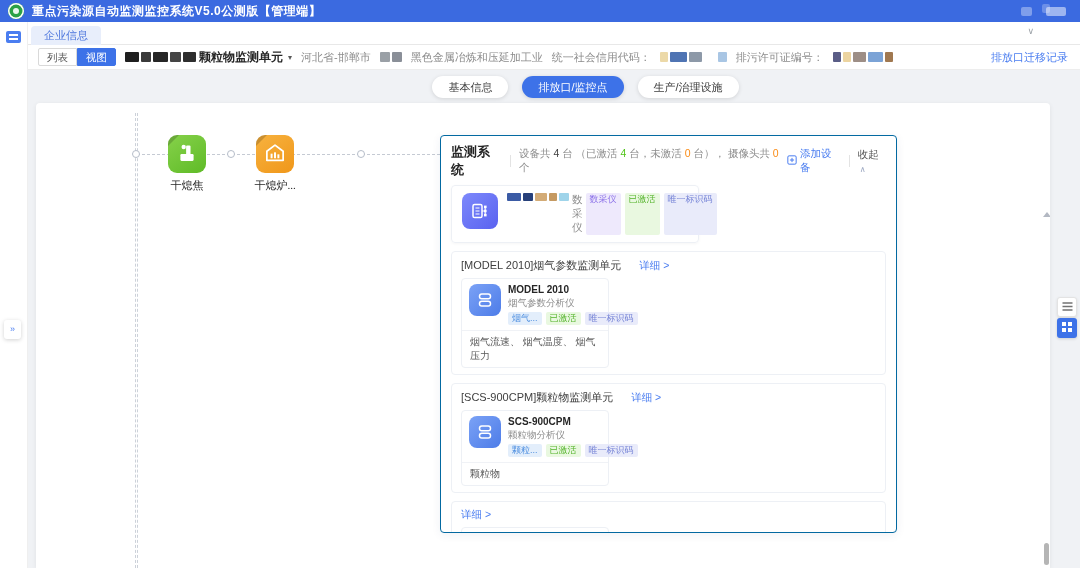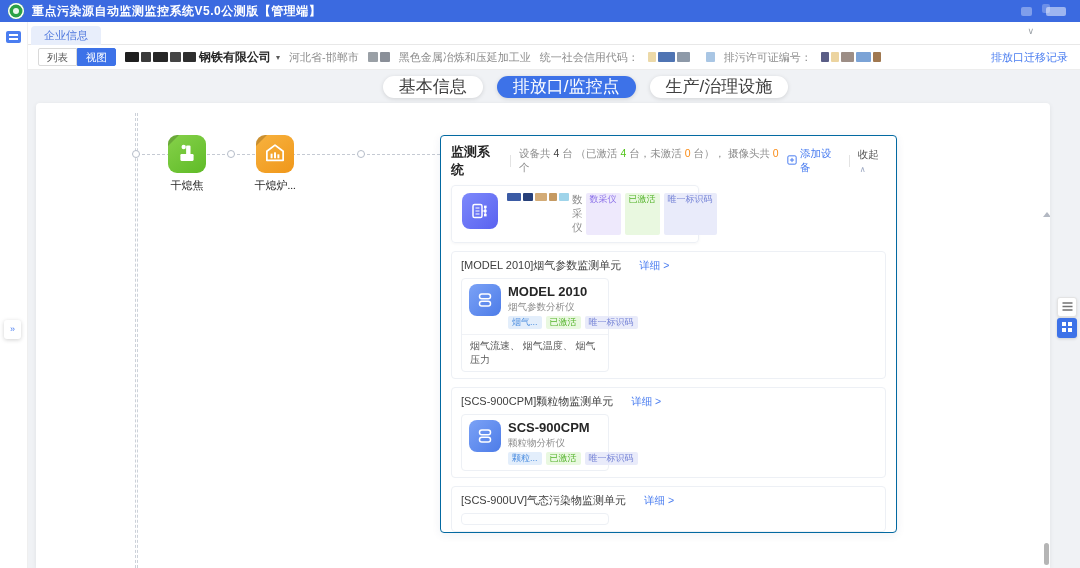--- a/index.html
+++ b/index.html
@@ -35,21 +35,21 @@
   .company { display:flex; align-items:center; gap:3px; cursor:pointer; }
   .company b { color:#262626; font-size:12px; }
   .caret-dn { color:#595959; font-size:8px; margin-left:2px; }
   .redact { display:inline-flex; gap:2px; align-items:center; }
   .redact i { display:inline-block; height:10px; border-radius:1px; }
   .lbl { color:#8c8c8c; }
   .migration-link { position:absolute; right:12px; color:#4a7df0; cursor:pointer; }
 
   
   .pills-row { position:absolute; left:36px; top:70px; width:1044px; height:33px; display:flex; justify-content:center; align-items:center; gap:14px; padding-left:55px; }
-  .pill { height:22px; line-height:22px; padding:0 16px; border-radius:12px; background:#fff; color:#404040; box-shadow:0 1px 4px rgba(0,0,0,.13); font-size:17px; cursor:pointer; }
+  .pill { height:22px; line-height:22px; padding:0 16px; border-radius:12px; background:#fff; color:#404040; box-shadow:0 1px 4px rgba(0,0,0,.13); font-size:11px; cursor:pointer; }
   .pill.active { background:#3d72e8; color:#fff; }
 
   
   .canvas { position:absolute; left:36px; top:103px; width:1014px; height:465px; background:#fff; border-radius:4px 4px 0 0; box-shadow:0 1px 5px rgba(0,0,0,.07); overflow:hidden; }
   .vline { position:absolute; left:99px; top:10px; bottom:0; width:3px; border-left:1px dashed #ccd1d9; border-right:1px dashed #ccd1d9; }
   .hline { position:absolute; left:101px; top:51px; width:308px; border-top:1px dashed #c5cad3; }
   .joint { position:absolute; top:47px; width:8px; height:8px; border-radius:50%; background:#fff; border:1.5px solid #b6bdc9; }
   .joint.j1 { left:96px; } .joint.j2 { left:191px; } .joint.j3 { left:321px; }
   .node { position:absolute; top:32px; width:38px; height:38px; border-radius:9px; cursor:pointer; display:flex; align-items:center; justify-content:center; }
   .node::before { content:""; position:absolute; left:0; top:0; width:11px; height:11px; border-radius:9px 0 2px 0; background:rgba(0,0,0,.18); clip-path:polygon(0 0,100% 0,0 100%); }
@@ -84,21 +84,21 @@
   .tag-uid { background:#e9ebfa; color:#7583d6; }
   .tag-cat { background:#e3eefb; color:#4e8fe0; }
 
   .unit-box { margin:0 10px 8px 10px; border:1px solid #edf0f5; border-radius:4px; padding:6px 9px; }
   .unit-title-row { display:flex; align-items:center; gap:18px; font-size:11px; color:#404040; }
   .detail-link { color:#4a7df0; font-size:10.5px; cursor:pointer; }
   .device-card { margin-top:5px; width:148px; border:1px solid #edf0f5; border-radius:4px; background:#fff; cursor:pointer; }
   .device-top { display:flex; gap:7px; padding:5px 7px; }
   .icon-analyzer { width:32px; height:32px; background:linear-gradient(135deg,#7ba2f6,#4d7ce8); }
   .dev-col { display:flex; flex-direction:column; gap:2px; min-width:0; }
-  .dev-model { font-size:13px; font-weight:bold; color:#262626; }
+  .dev-model { font-size:10px; font-weight:bold; color:#262626; }
   .dev-name { font-size:9.5px; color:#8c8c8c; }
   .device-params { border-top:1px solid #f0f2f6; padding:4px 8px; font-size:10px; color:#595959; }
 
   
   .scroll-up { position:absolute; left:1007px; top:109px; width:0; height:0; border-left:4px solid transparent; border-right:4px solid transparent; border-bottom:5px solid #b3b8c2; }
   .vthumb { position:absolute; left:1008px; top:440px; width:5px; height:22px; border-radius:3px; background:#b5b5b5; cursor:pointer; }
   .tool-btns { position:absolute; right:3px; top:297px; display:flex; flex-direction:column; gap:1px; z-index:25; }
   .tool-btn { width:20px; height:20px; border-radius:3px; display:flex; align-items:center; justify-content:center; cursor:pointer; }
   .tool-btn.white { background:#fff; border:1px solid #e3e3e3; box-shadow:0 1px 3px rgba(0,0,0,.1); }
   .tool-btn.blue { background:#3d72e8; box-shadow:0 1px 3px rgba(0,0,0,.15); }
@@ -130,21 +130,21 @@
     <button class="seg-btn active">视图</button>
   </div>
   <div class="company">
     <span class="redact">
       <i style="width:14px;background:#1f1f1f"></i>
         <i style="width:10px;background:#3a3a3a"></i>
         <i style="width:15px;background:#262626"></i>
         <i style="width:11px;background:#454545"></i>
         <i style="width:13px;background:#2e2e2e"></i>
     </span>
-    <b>钢铁有限公司</b>
+    <b>颗粒物监测单元</b>
     <span class="caret-dn">▾</span>
   </div>
   <span class="lbl">河北省-邯郸市</span>
   <span class="redact">
       <i style="width:10px;background:#9aa0a6"></i>
       <i style="width:10px;background:#8a8f98"></i>
     </span>
   <span class="lbl">黑色金属冶炼和压延加工业</span>
   <span class="lbl">统一社会信用代码：</span>
   <span class="redact">
@@ -289,26 +289,26 @@
           <div class="dev-col">
             <span class="dev-model">SCS-900CPM</span>
             <span class="dev-name">颗粒物分析仪</span>
             <span class="tags">
               <span class="tag tag-cat">颗粒...</span>
               <span class="tag tag-green">已激活</span>
               <span class="tag tag-uid">唯一标识码</span>
             </span>
           </div>
         </div>
+        <div class="device-params">颗粒物</div>
       </div>
     </div>
 
     <div class="unit-box">
       <div class="unit-title-row">
-        <span>[SCS-900UV]气态污染物监测单元</span>
         <span class="detail-link">详细 &gt;</span>
       </div>
       <div class="device-card">
         <div class="device-top">
           
           
         </div>
 
       </div>
     </div>

